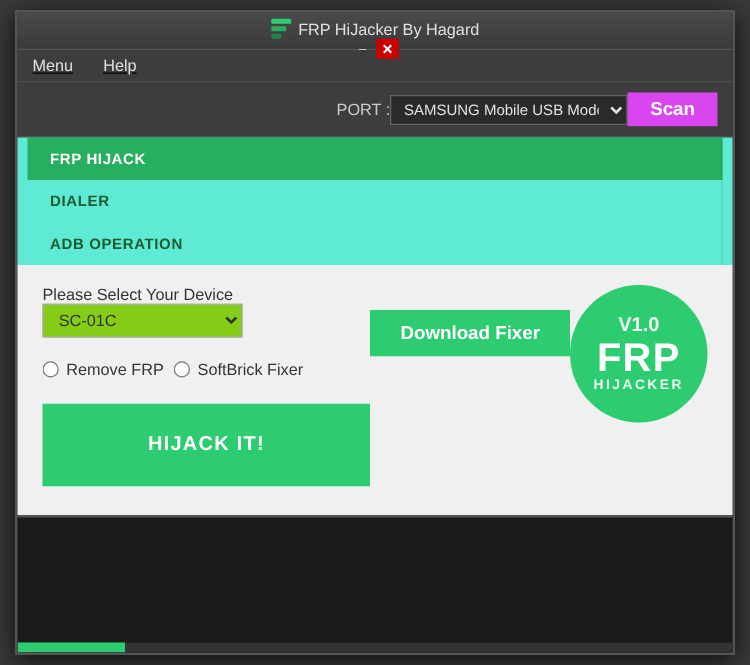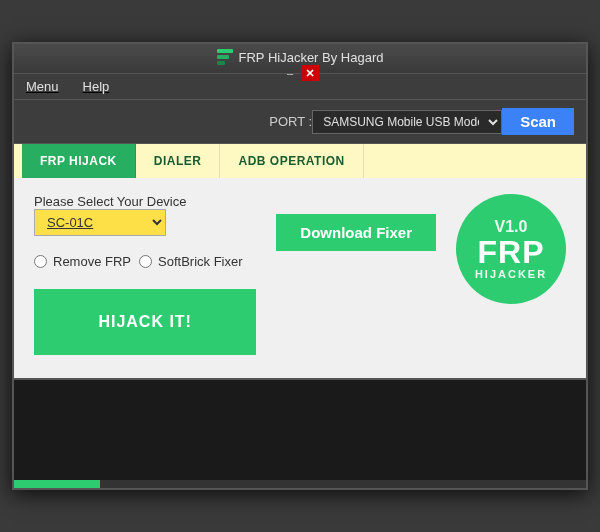--- a/index.html
+++ b/index.html
@@ -106,75 +106,74 @@
     .port-select {
       background: #2a2a2a;
       border: 1px solid #666;
       color: #e0e0e0;
       font-size: 12px;
       padding: 3px 6px;
       width: 190px;
       cursor: pointer;
     }
     .scan-btn {
-      background: #3b82f6;
+      background: #d946ef;
       border: none;
       color: white;
       font-size: 15px;
       font-weight: bold;
       padding: 5px 18px;
       cursor: pointer;
       min-width: 70px;
     }
     .tabs {
-      background: #fef9c3;
+      background: #5eead4;
       display: flex;
       padding: 0 8px;
+      flex-direction: column;
     }
     .tab {
       padding: 10px 18px;
       color: #1a5c30;
       font-size: 12px;
       font-weight: bold;
       cursor: pointer;
       letter-spacing: 0.5px;
       border-right: 1px solid rgba(0,0,0,0.1);
     }
     .tab.active {
       background: #27ae60;
       color: white;
     }
     .content-area {
       background: #f0f0f0;
       padding: 16px 20px;
       min-height: 200px;
       display: flex;
-      gap: 20px;
       align-items: flex-start;
     }
     .left-panel {
       flex: 1;
       display: flex;
       flex-direction: column;
       gap: 14px;
     }
     .device-label {
       font-size: 13px;
       color: #333;
       font-weight: 500;
     }
     .device-select {
-      background: #fde047;
+      background: #84cc16;
       border: 1px solid #aaa;
       font-size: 13px;
       padding: 4px 8px;
-      width: 132px;
+      width: 160px;
       cursor: pointer;
       color: #333;
-      text-decoration: underline;
     }
     .radio-group {
       display: flex;
       flex-direction: row;
       gap: 8px;
       margin-top: 4px;
     }
     .radio-item {
       display: flex;
       align-items: center;

